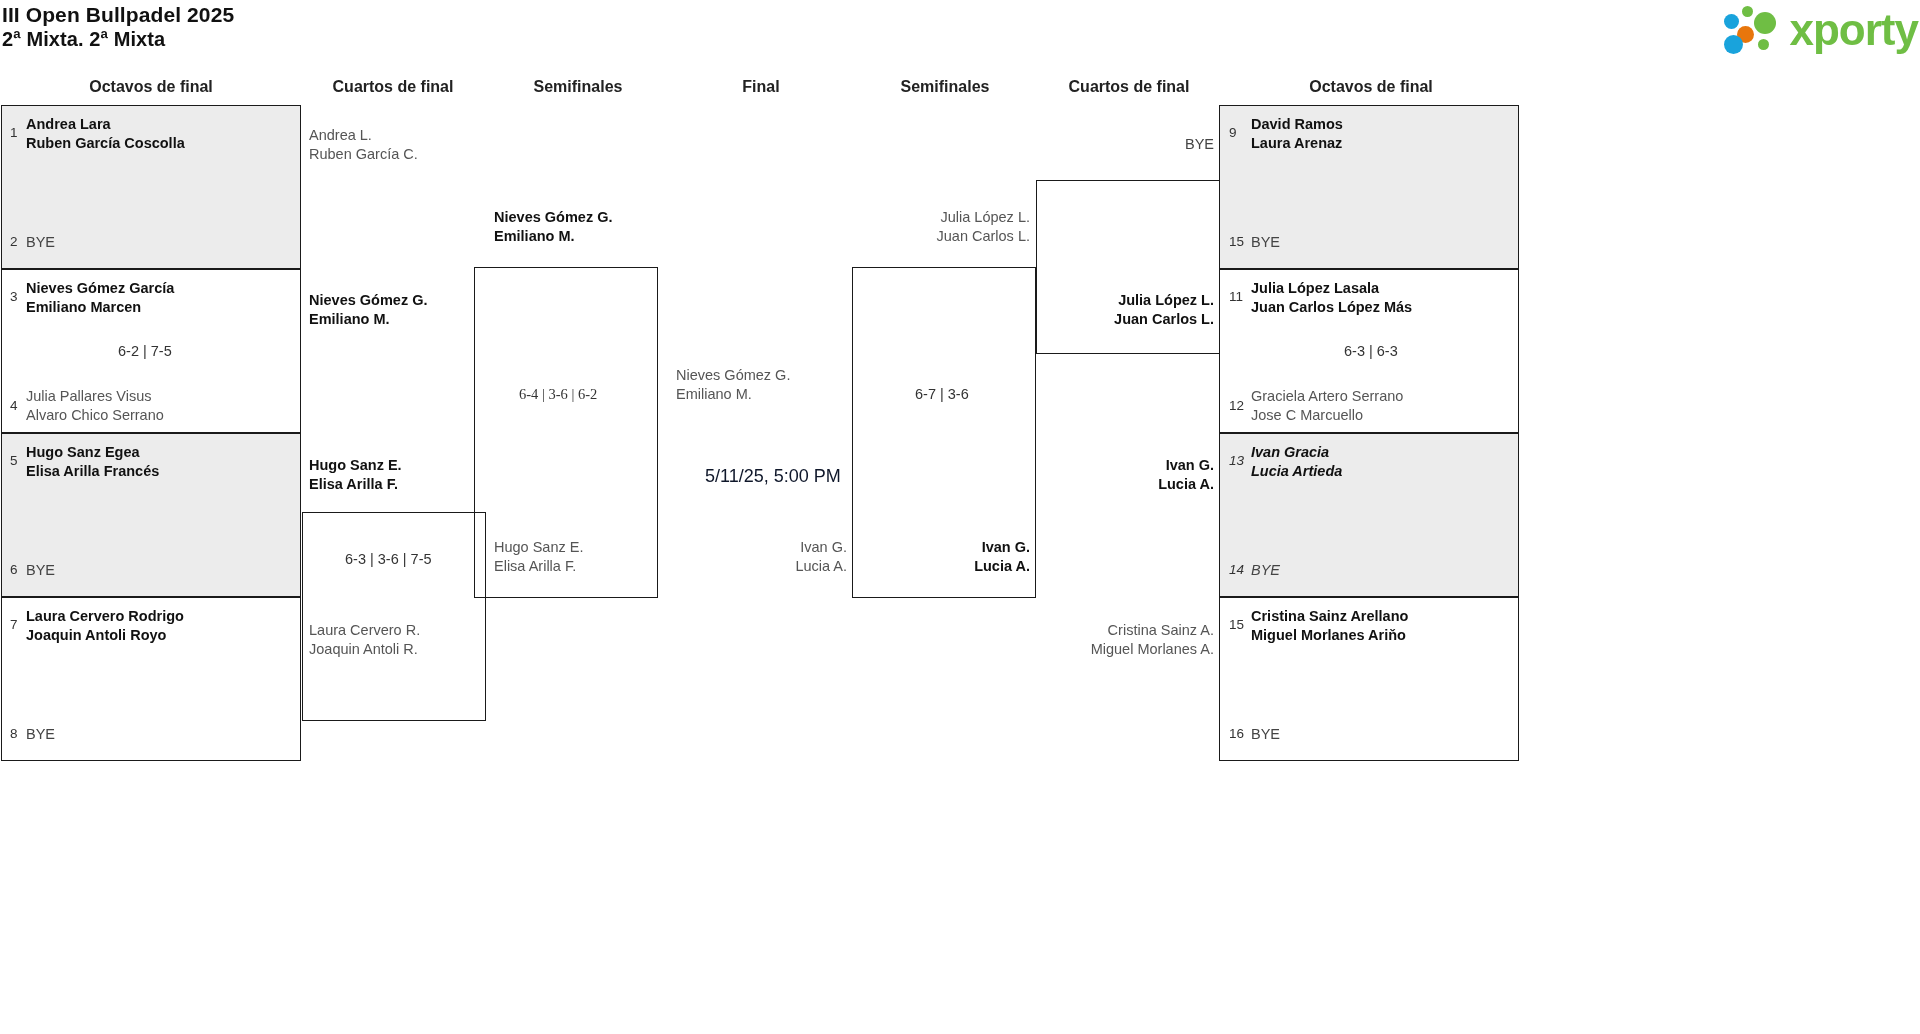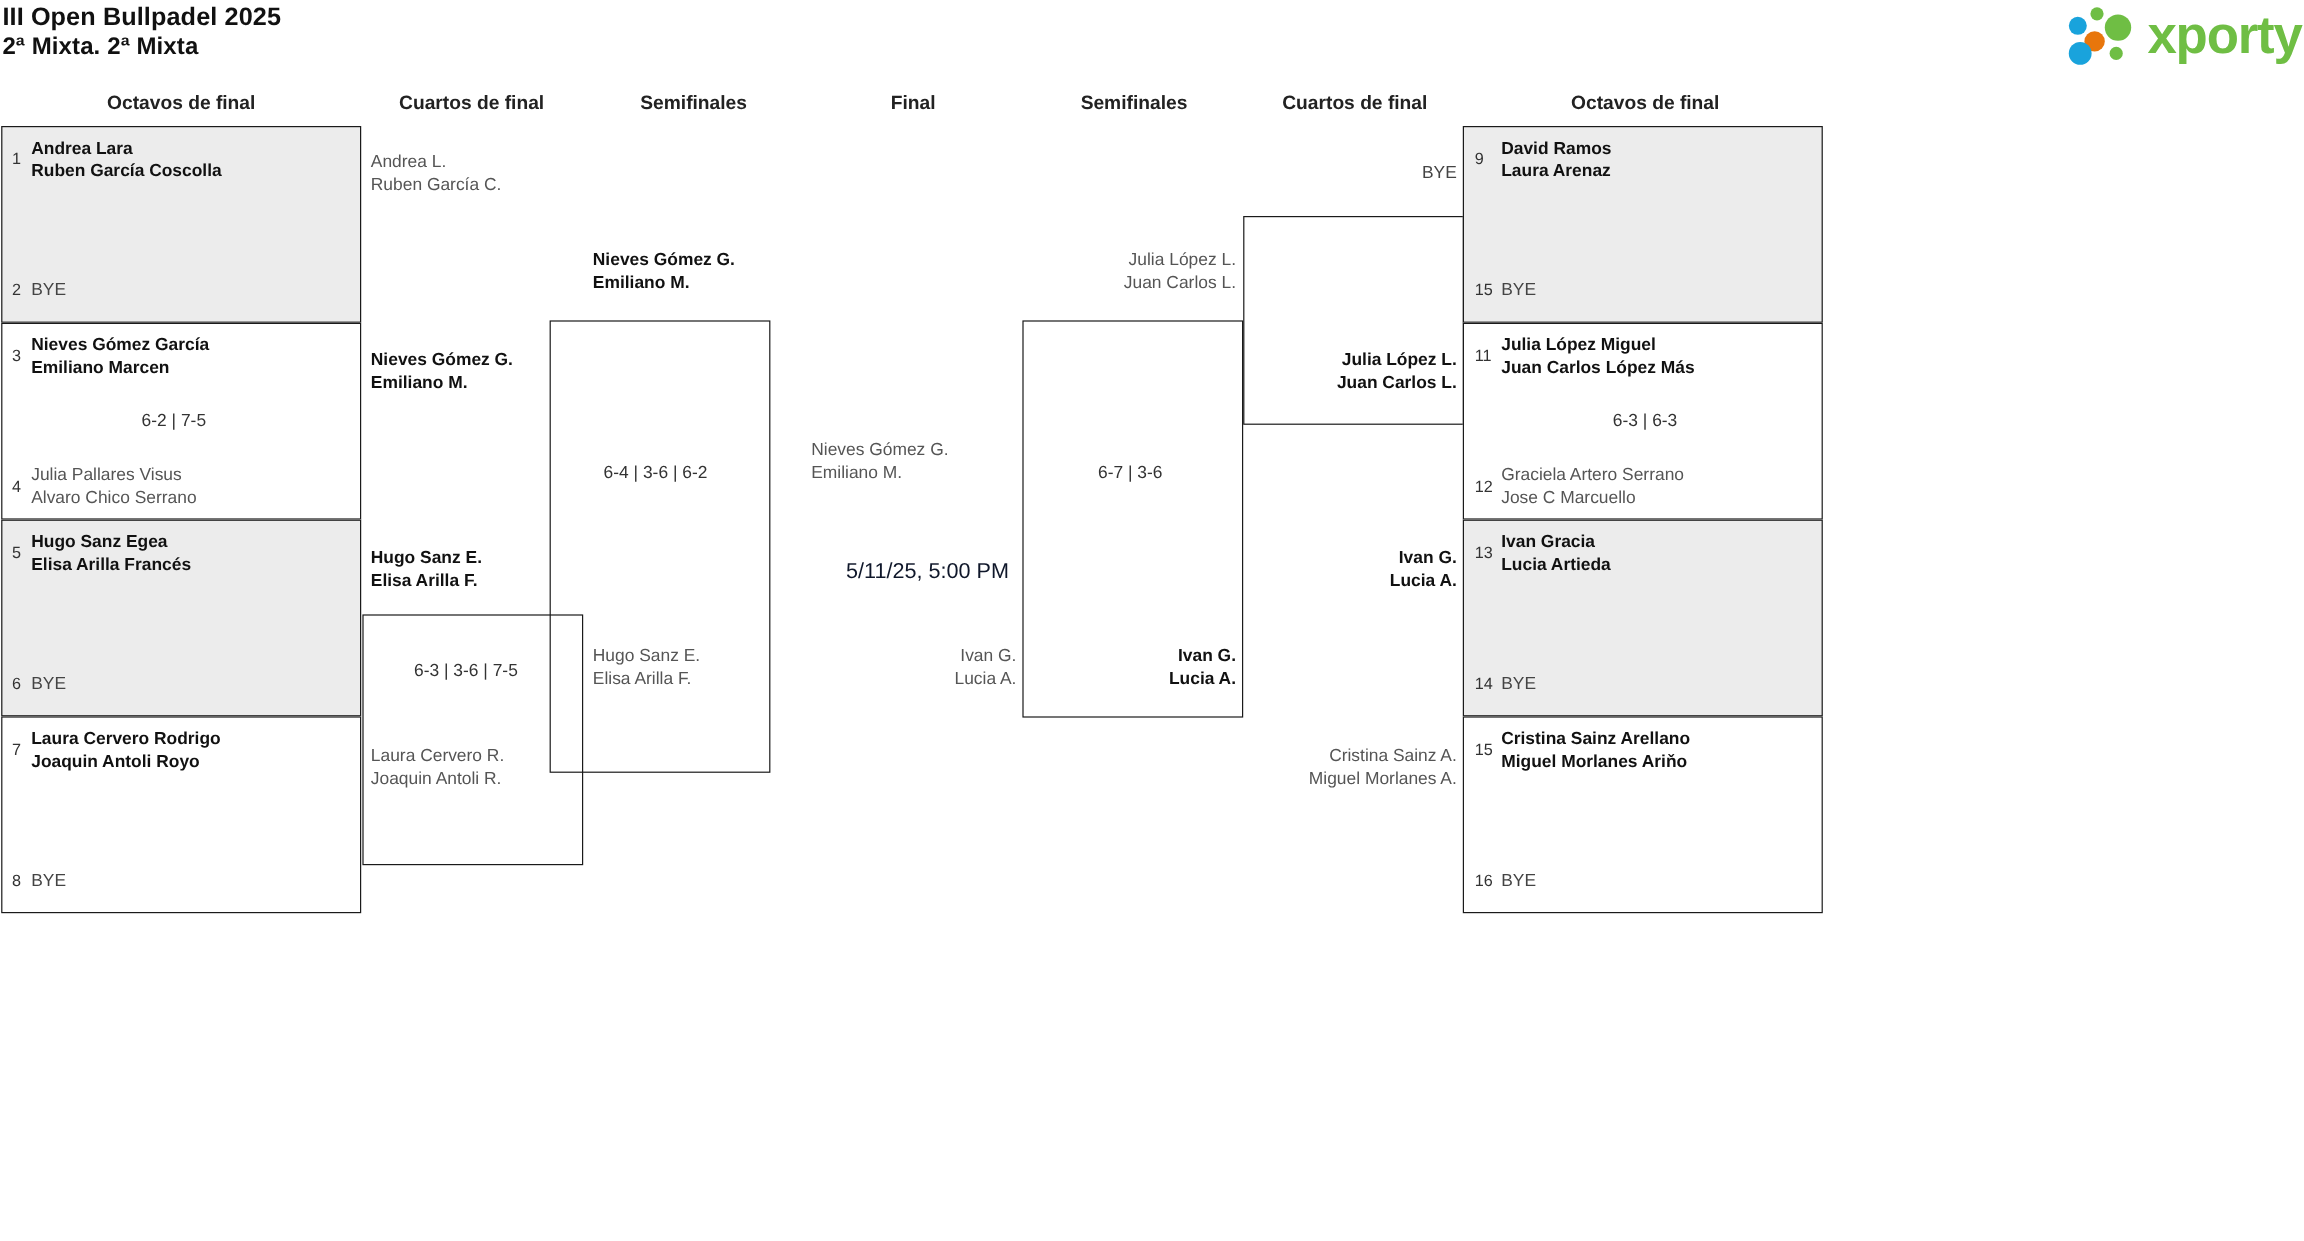--- a/index.html
+++ b/index.html
@@ -140,21 +140,21 @@
   </div>
   <div class="adv lose" style="left:309px;top:621px;">
     <span>Laura Cervero R.</span><br>
     <span>Joaquin Antoli R.</span>
   </div>
 
   <div class="adv win" style="left:494px;top:208px;">
     <span>Nieves Gómez G.</span><br>
     <span>Emiliano M.</span>
   </div>
-  <div class="box linebox" style="left:458px;top:267px;width:184px;height:377px;">
+  <div class="box linebox" style="left:474px;top:267px;width:184px;height:331px;font-family:Liberation Serif, serif;">
     <div class="score" style="left:44px;top:118px;">6-4 | 3-6 | 6-2</div>
   </div>
   <div class="adv lose" style="left:494px;top:538px;">
     <span>Hugo Sanz E.</span><br>
     <span>Elisa Arilla F.</span>
   </div>
 
   <div class="adv lose" style="left:676px;top:366px;">
     <span>Nieves Gómez G.</span><br>
     <span>Emiliano M.</span>
@@ -203,32 +203,32 @@
       <span>David Ramos</span><br>
       <span>Laura Arenaz</span>
     </div>
     <div class="seednum" style="left:9px;top:128px;">15</div>
     <div class="names bye" style="left:31px;top:127px;">BYE</div>
   </div>
 
   <div class="box seedbox" style="left:1219px;top:269px;width:300px;height:164px;">
     <div class="seednum" style="left:9px;top:19px;">11</div>
     <div class="names win" style="left:31px;top:9px;">
-      <span>Julia López Miguel</span><br>
+      <span>Julia López Lasala</span><br>
       <span>Juan Carlos López Más</span>
     </div>
     <div class="score" style="left:124px;top:73px;">6-3 | 6-3</div>
     <div class="seednum" style="left:9px;top:128px;">12</div>
     <div class="names lose" style="left:31px;top:117px;">
       <span>Graciela Artero Serrano</span><br>
       <span>Jose C Marcuello</span>
     </div>
   </div>
 
-  <div class="box seedbox shaded" style="left:1219px;top:433px;width:300px;height:164px;">
+  <div class="box seedbox shaded" style="left:1219px;top:433px;width:300px;height:164px;font-style:italic;">
     <div class="seednum" style="left:9px;top:19px;">13</div>
     <div class="names win" style="left:31px;top:9px;">
       <span>Ivan Gracia</span><br>
       <span>Lucia Artieda</span>
     </div>
     <div class="seednum" style="left:9px;top:128px;">14</div>
     <div class="names bye" style="left:31px;top:127px;">BYE</div>
   </div>
 
   <div class="box seedbox" style="left:1219px;top:597px;width:300px;height:164px;">

